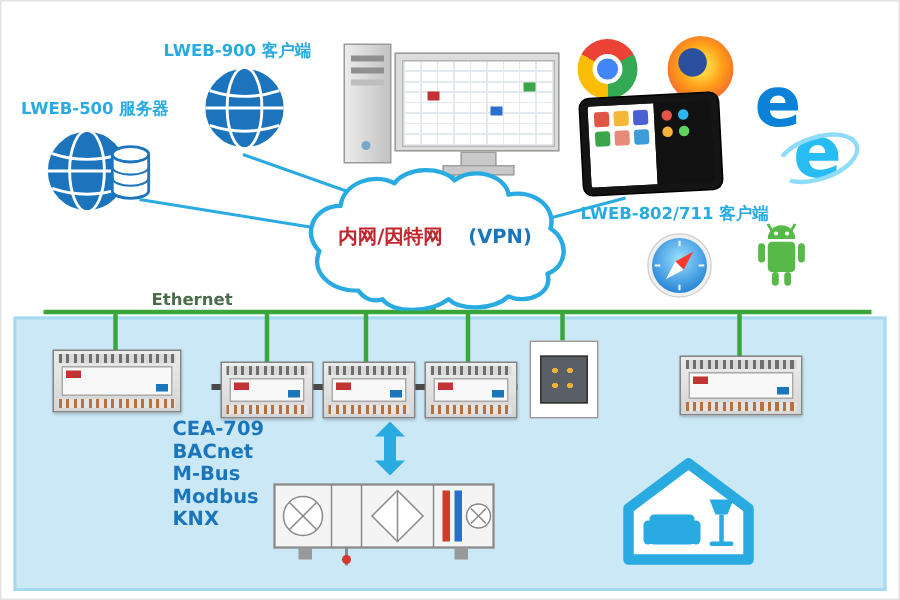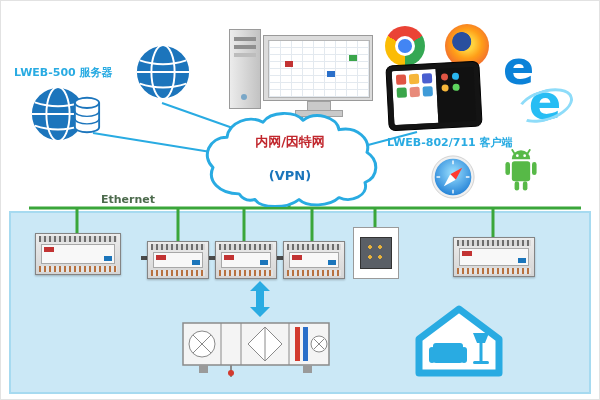--- a/index.html
+++ b/index.html
@@ -16,21 +16,21 @@
   
   .lines{position:absolute;left:0;top:0;}
   .cy{stroke:#29abe2;stroke-width:2;}
   .gr{stroke:#3aa63a;stroke-width:3;}
 
   
   .panel{position:absolute;left:8px;top:210px;width:582px;height:183px;background:#cbe8f6;
          border:2px solid #a6daf0;box-sizing:border-box;}
 
   
-  .cloud-text{position:absolute;inset:0;display:flex;flex-direction:column;align-items:center;
+  .cloud-text{position:absolute;inset:0;display:flex;flex-direction:row;align-items:center;
               justify-content:center;gap:17px;font-weight:bold;font-size:13px;text-align:center;}
   .red{color:#c1272d;} .blue{color:#1b75bb;}
 
   
   .tower{width:30px;height:78px;background:linear-gradient(90deg,#ececec,#c2c2c2);border:1px solid #9a9a9a;}
   .tower::before{content:"";position:absolute;left:4px;right:4px;top:7px;height:4px;background:#8f8f8f;
                  box-shadow:0 8px 0 #8f8f8f,0 16px 0 #bdbdbd;}
   .tower::after{content:"";position:absolute;left:11px;bottom:8px;width:6px;height:6px;border-radius:50%;background:#7aa7c7;}
   .monitor{width:110px;height:66px;background:#dcdcdc;border:1px solid #9a9a9a;padding:4px;box-sizing:border-box;}
   .screen{width:100%;height:100%;background:#fff;border:1px solid #b5b5b5;position:relative;
@@ -104,20 +104,21 @@
     <line x1="288" y1="200" x2="288" y2="208" class="gr"></line>
     <line x1="28" y1="207" x2="580" y2="207" class="gr"></line>
     <line x1="76" y1="207" x2="76" y2="234" class="gr"></line>
     <line x1="177" y1="207" x2="177" y2="242" class="gr"></line>
     <line x1="243" y1="207" x2="243" y2="242" class="gr"></line>
     <line x1="311" y1="207" x2="311" y2="242" class="gr"></line>
     <line x1="374" y1="207" x2="374" y2="228" class="gr"></line>
     <line x1="492" y1="207" x2="492" y2="238" class="gr"></line>
   </svg>
 
+  <div class="lbl cyan" style="left:108px;top:25px">LWEB-900 客户端</div>
 
   <div class="abs" style="left:133px;top:42px;width:58px;height:58px">
     <svg viewBox="0 0 60 60">
       <circle cx="30" cy="30" r="28" fill="#1c75bc"></circle>
       <g stroke="#fff" stroke-width="2" fill="none">
         <circle cx="30" cy="30" r="28"></circle>
         <ellipse cx="30" cy="30" rx="12" ry="28"></ellipse>
         <path d="M3,30 H57"></path>
         <path d="M6,18 Q30,26 54,18"></path>
         <path d="M6,42 Q30,50 54,42"></path>
@@ -259,20 +260,27 @@
   </div>
 
   <div class="whitebox" style="left:352px;top:226px;width:44px;height:50px">
     <i class="io-mod"></i>
   </div>
 
   <div class="module" style="left:452px;top:236px;width:80px;height:38px">
     <i class="face"></i>
   </div>
 
+  <div class="protocols" style="left:114px;top:278px">
+    <div>CEA-709</div>
+    <div>BACnet</div>
+    <div>M-Bus</div>
+    <div>Modbus</div>
+    <div>KNX</div>
+  </div>
 
   <div class="abs" style="left:248px;top:280px;width:22px;height:36px">
     <svg viewBox="0 0 22 36">
       <polygon points="11,0 21,10 15,10 15,26 21,26 11,36 1,26 7,26 7,10 1,10" fill="#29abe2"></polygon>
     </svg>
   </div>
 
   <div class="abs" style="left:176px;top:314px;width:158px;height:66px">
     <svg viewBox="0 0 158 66">
       <rect x="6" y="8" width="146" height="42" fill="#f4f4f4" stroke="#8a8a8a" stroke-width="1.5"></rect>

